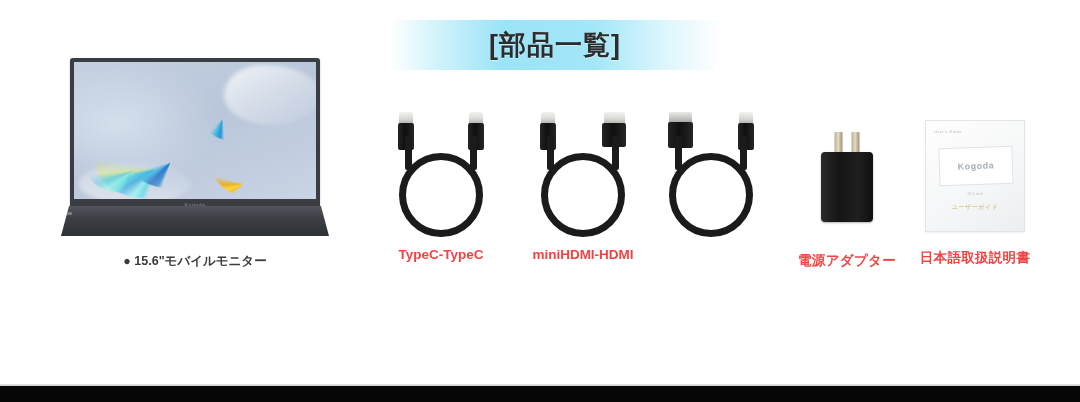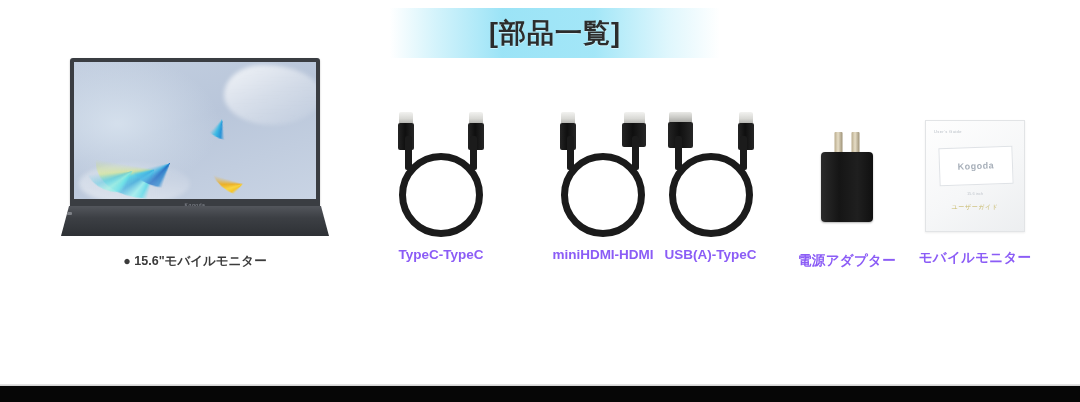--- a/index.html
+++ b/index.html
@@ -15,21 +15,21 @@
     width: 1080px;
     height: 402px;
     background: #ffffff;
     overflow: hidden;
   }
 
   
   .title-wrap {
     position: absolute;
     left: 390px;
-    top: 8px;
+    top: 20px;
     width: 330px;
     height: 50px;
     display: flex;
     align-items: center;
     justify-content: center;
     background: linear-gradient(to right,
         rgba(198,240,250,0) 0%,
         rgba(175,233,248,0.55) 14%,
         rgba(150,226,246,0.95) 34%,
         rgba(158,229,247,0.95) 62%,
@@ -318,21 +318,21 @@
     text-align: center;
     font-size: 6px;
     color: #c8b96a;
     letter-spacing: 0.6px;
   }
 
   .caption {
     margin-top: 9px;
     font-size: 13.5px;
     font-weight: bold;
-    color: #8b5cf6;
+    color: #ef4444;
     line-height: 1.35;
     white-space: nowrap;
   }
   .caption.jp { letter-spacing: 0.3px; }
 
   .monitor-caption {
     position: absolute;
     left: 70px;
     top: 252px;
     width: 250px;
@@ -405,21 +405,21 @@
       </div>
       <div class="cable-leg leg-l"></div>
       <div class="cable-leg leg-r"></div>
       <div class="cable-loop"></div>
     </div>
     <div class="caption">
       <div>TypeC-TypeC</div>
     </div>
   </div>
 
-  <div class="item" style="left:543px; top:112px; width:120px;">
+  <div class="item" style="left:523px; top:112px; width:120px;">
     <div class="cable">
       <div class="plug plug-l">
         <div class="plug-tip"></div>
         <div class="plug-body"></div>
       </div>
       <div class="plug plug-r">
         <div class="plug-tip wide"></div>
         <div class="plug-body wide"></div>
       </div>
       <div class="cable-leg leg-l"></div>
@@ -438,23 +438,20 @@
         <div class="plug-body usba"></div>
       </div>
       <div class="plug plug-r">
         <div class="plug-tip"></div>
         <div class="plug-body"></div>
       </div>
       <div class="cable-leg leg-l"></div>
       <div class="cable-leg leg-r"></div>
       <div class="cable-loop"></div>
     </div>
-    <div class="caption">
-      <div>USB(A)-TypeC</div>
-    </div>
   </div>
 
   <div class="item" style="left:792px; top:128px; width:110px;">
     <div class="adapter">
       <div class="adapter-prongs">
         <div class="prong"></div>
         <div class="prong"></div>
       </div>
       <div class="adapter-body"></div>
     </div>
@@ -466,20 +463,20 @@
   <div class="item" style="left:915px; top:120px; width:120px;">
     <div class="manual">
       <div class="manual-topline">User's Guide</div>
       <div class="manual-screen">
         <span class="manual-brand">Kogoda</span>
       </div>
       <div class="manual-sub">15.6 inch</div>
       <div class="manual-guide">ユーザーガイド</div>
     </div>
     <div class="caption jp" style="margin-top:17px;">
-      <div>モバイルモニター</div>
+      <div>日本語取扱説明書</div>
     </div>
   </div>
 
   <div class="bottom-hairline"></div>
   <div class="bottom-bar"></div>
 
 </div>
 
 </body></html>

